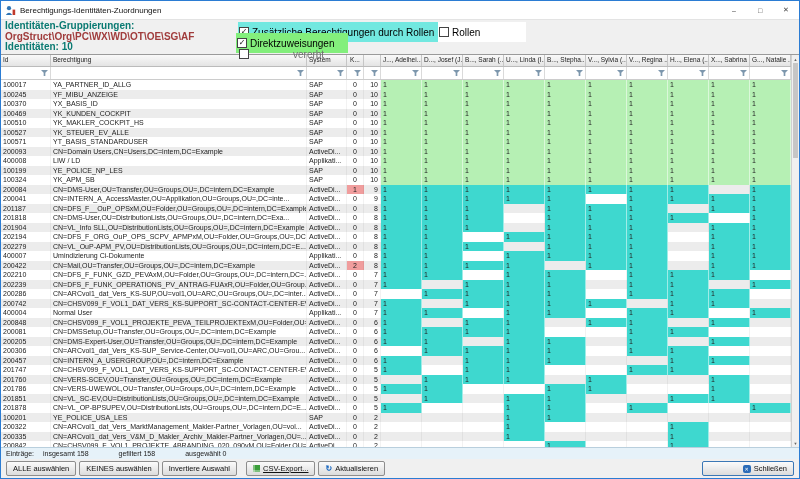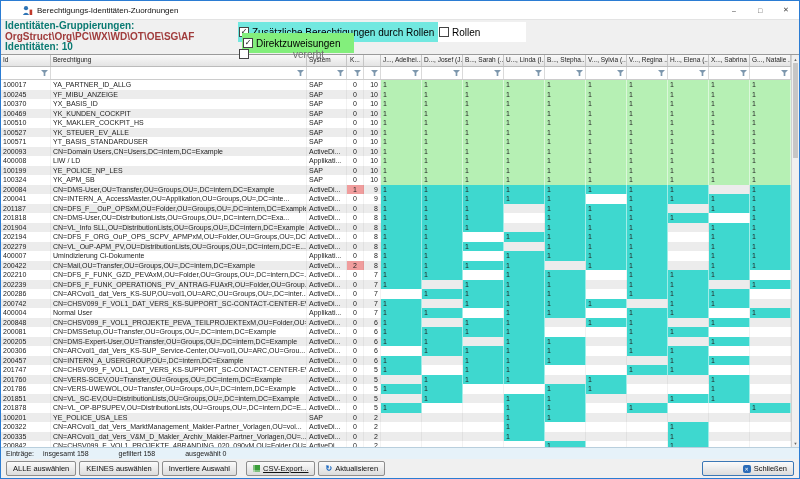--- a/index.html
+++ b/index.html
@@ -1,35 +1,35 @@
 <!DOCTYPE html>
 <html><head>
 <meta charset="utf-8">
 <style>
   html,body{margin:0;padding:0;}
   body{width:800px;height:479px;font-family:"Liberation Sans",sans-serif;background:#ffffff;overflow:hidden;}
   .window{width:798px;height:477px;border:1px solid #2b7cd3;background:#f0f0f0;display:flex;flex-direction:column;}
 
   
-  .titlebar{flex:0 0 18px;height:18px;background:#ffffff;display:flex;align-items:center;padding-left:21px;font-size:8px;color:#111;border-bottom:1px solid #e3e3e3;}
+  .titlebar{flex:0 0 18px;height:18px;background:#ffffff;display:flex;align-items:center;padding-left:4px;font-size:8px;color:#111;border-bottom:1px solid #e3e3e3;}
   .appicon{width:11px;height:11px;display:inline-flex;}
   .title-text{margin-left:4px;}
   .win-controls{margin-left:auto;display:flex;height:100%;}
   .win-btn{width:26px;height:100%;display:flex;align-items:center;justify-content:center;font-size:7px;color:#444;}
 
   
   .toolbar{flex:0 0 34px;position:relative;background:#f0f0f0;font-size:10px;}
   .info{position:absolute;left:4px;top:1px;line-height:10.5px;white-space:nowrap;}
   .info .lbl{color:#0a7a72;font-weight:bold;}
   .info .val{color:#a03c3c;font-weight:bold;}
   .cb{position:absolute;display:flex;align-items:center;height:20px;padding:0 13px 0 1px;white-space:nowrap;}
   .cbbox{width:8px;height:8px;background:#fff;border:1px solid #444;display:inline-flex;align-items:center;justify-content:center;margin-right:3px;flex:0 0 8px;}
   .cbbox.checked::after{content:"✓";font-size:8px;line-height:8px;margin-top:-1px;color:#111;}
   #cb-roles{left:237px;top:2px;}
-  #cb-direct{left:241px;top:13px;}
+  #cb-direct{left:235px;top:13px;}
   #cb-inherit{left:237px;top:24px;gap:41px;}
   #cb-inherit .cblabel{color:#6f6f6f;}
   #cb-rollen{left:437px;top:2px;width:74px;}
 
   
   .grid{flex:1;display:flex;min-height:0;border-top:1px solid #9a9a9a;background:#fff;}
   .grid-main{width:790px;display:flex;flex-direction:column;min-height:0;}
   .ghead{flex:0 0 11px;display:flex;background:linear-gradient(#f9f9f9,#e4e4e4);border-bottom:1px solid #bbb;}
   .gfilter{flex:0 0 12px;display:flex;background:#f6f6f6;border-bottom:1px solid #ccc;}
   .gbody{flex:1;overflow:hidden;background:#fff;}

